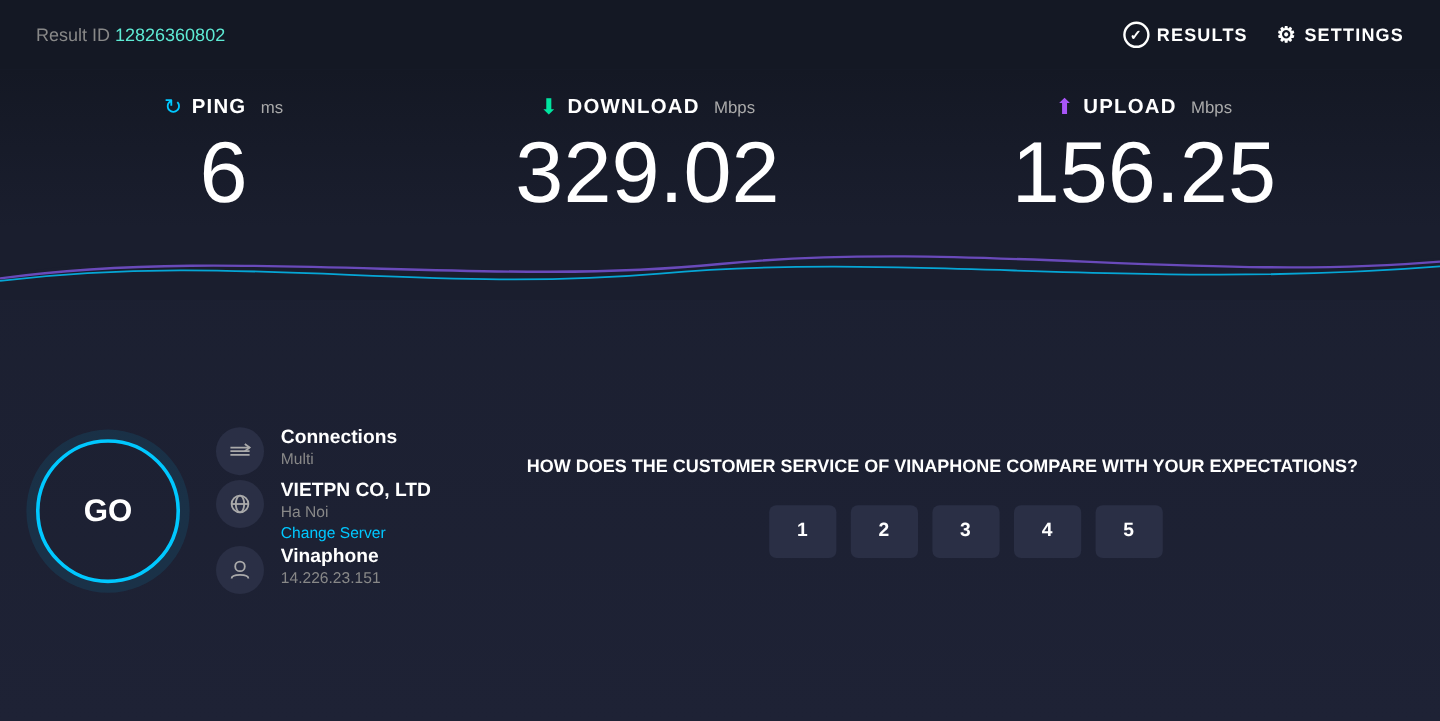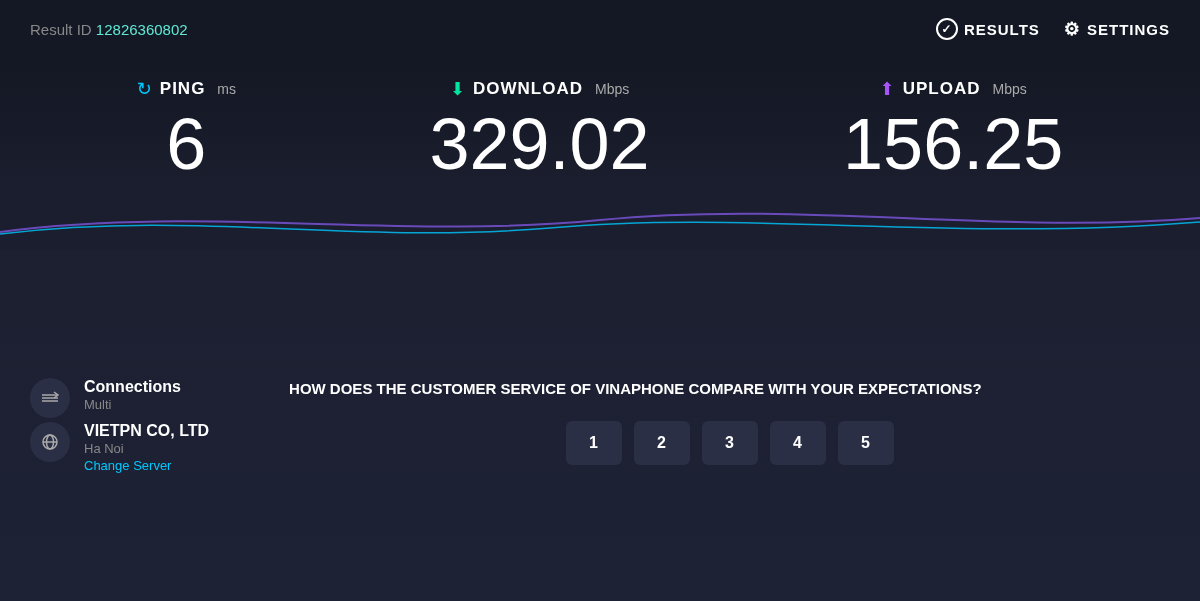--- a/index.html
+++ b/index.html
@@ -362,20 +362,21 @@
   <div class="wave-container">
     <svg class="wave-svg" viewBox="0 0 1200 60" preserveAspectRatio="none" xmlns="http://www.w3.org/2000/svg">
       <path d="M0,40 C150,10 300,55 500,35 C700,15 900,50 1200,25 L1200,60 L0,60 Z" fill="#1a1e2e"></path>
       <path d="M0,42 C200,15 400,50 600,30 C800,10 1000,45 1200,28" fill="none" stroke="#8b5cf6" stroke-width="2" opacity="0.7"></path>
       <path d="M0,44 C200,20 350,55 550,38 C750,20 950,52 1200,32" fill="none" stroke="#00c8ff" stroke-width="1.5" opacity="0.8"></path>
     </svg>
   </div>
 
   <div class="bottom-section">
     <div class="left-info">
+      <div class="go-btn">GO</div>
 
       <div class="info-items">
 
         <div class="info-row">
           <div class="info-icon-circle">
             <svg width="20" height="20" viewBox="0 0 20 20" fill="none" xmlns="http://www.w3.org/2000/svg">
               <line x1="2" y1="7" x2="18" y2="7" stroke="#aaa" stroke-width="1.5"></line>
               <line x1="2" y1="10" x2="18" y2="10" stroke="#aaa" stroke-width="1.5"></line>
               <line x1="2" y1="13" x2="18" y2="13" stroke="#aaa" stroke-width="1.5"></line>
               <polyline points="14,4 18,7 14,10" stroke="#aaa" stroke-width="1.5" fill="none"></polyline>
@@ -395,20 +396,32 @@
               <line x1="3" y1="10" x2="17" y2="10" stroke="#aaa" stroke-width="1.5"></line>
             </svg>
           </div>
           <div class="info-text">
             <span class="info-title">VIETPN CO, LTD</span>
             <span class="info-sub">Ha Noi</span>
             <span class="change-server-link">Change Server</span>
           </div>
         </div>
 
+        <div class="info-row">
+          <div class="info-icon-circle">
+            <svg width="20" height="20" viewBox="0 0 20 20" fill="none" xmlns="http://www.w3.org/2000/svg">
+              <circle cx="10" cy="7" r="4" stroke="#aaa" stroke-width="1.5"></circle>
+              <path d="M3,17 C3,13 17,13 17,17" stroke="#aaa" stroke-width="1.5" fill="none"></path>
+            </svg>
+          </div>
+          <div class="info-text">
+            <span class="info-title">Vinaphone</span>
+            <span class="info-sub">14.226.23.151</span>
+          </div>
+        </div>
       </div>
     </div>
 
     <div class="survey-section">
       <div class="survey-question">HOW DOES THE CUSTOMER SERVICE OF VINAPHONE COMPARE WITH YOUR EXPECTATIONS?</div>
       <div class="rating-row">
         <button class="rating-btn">1</button>
         <button class="rating-btn">2</button>
         <button class="rating-btn">3</button>
         <button class="rating-btn">4</button>

